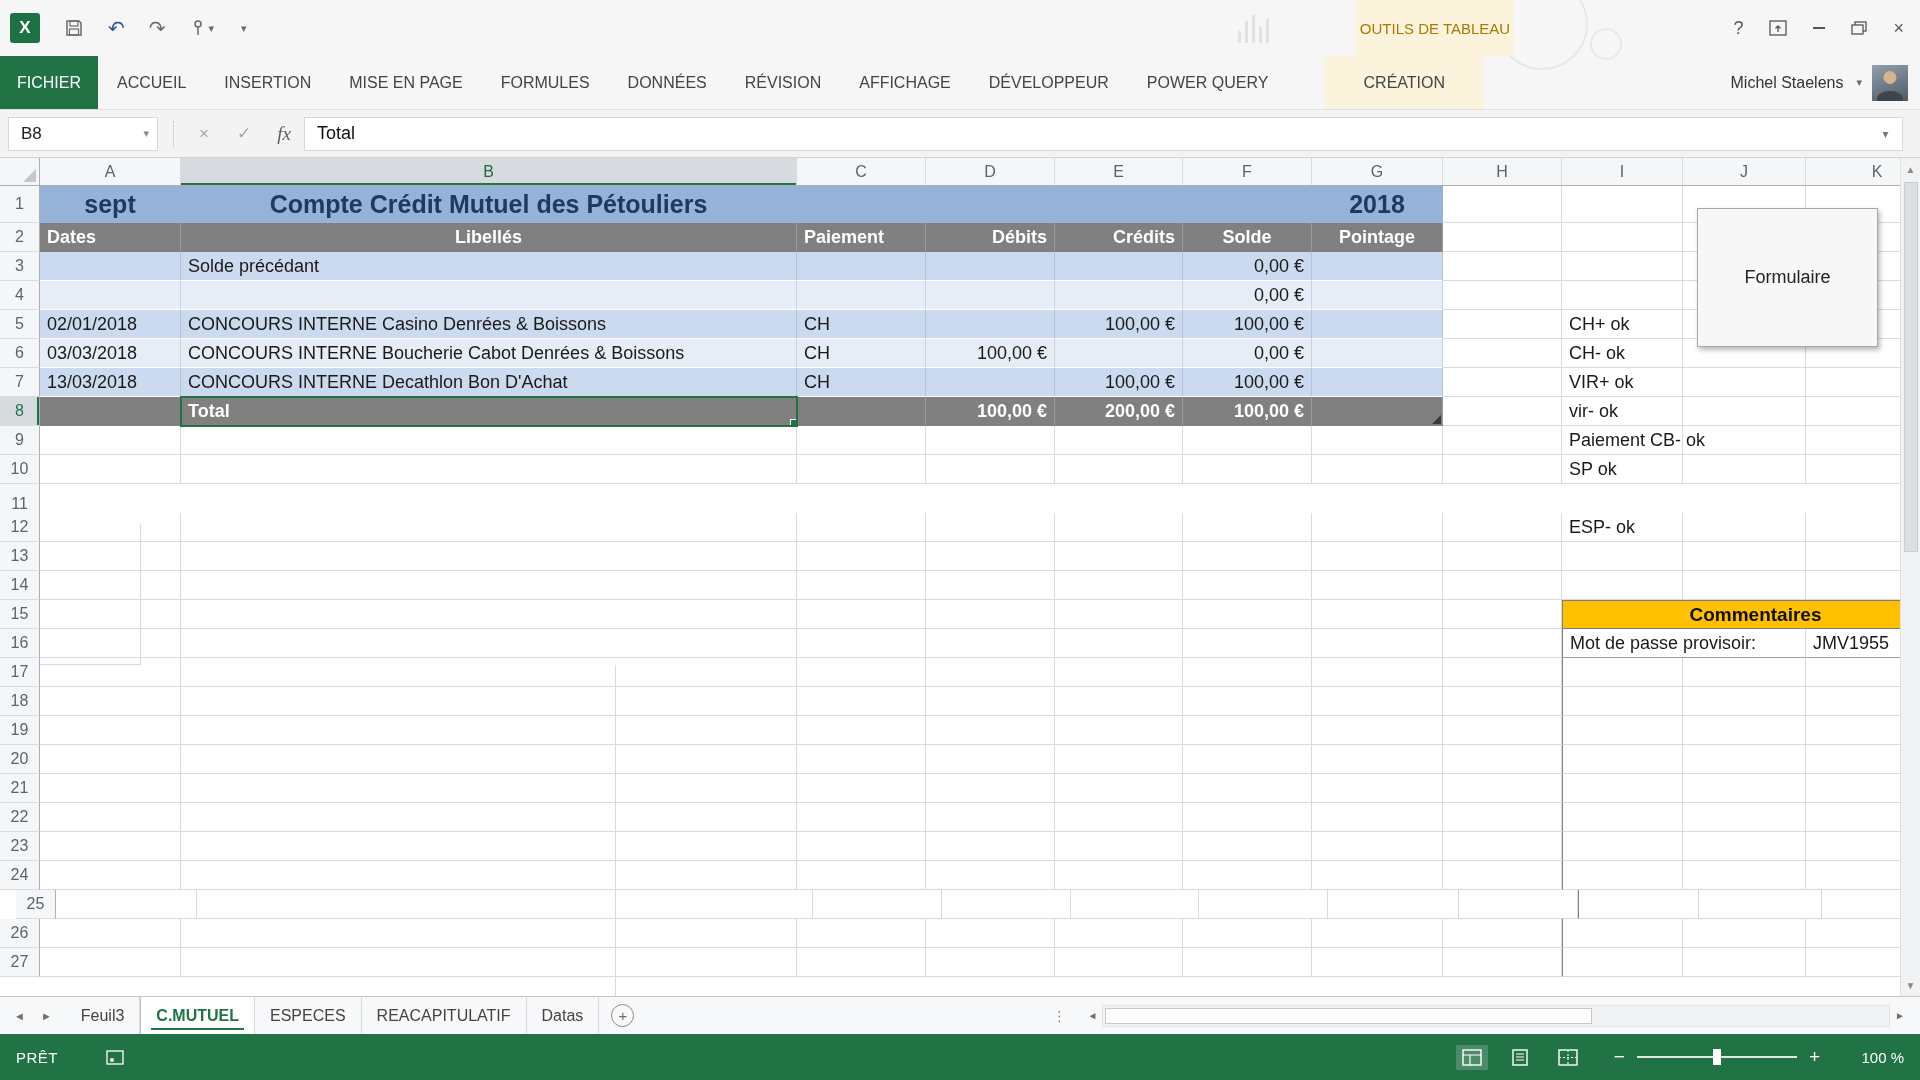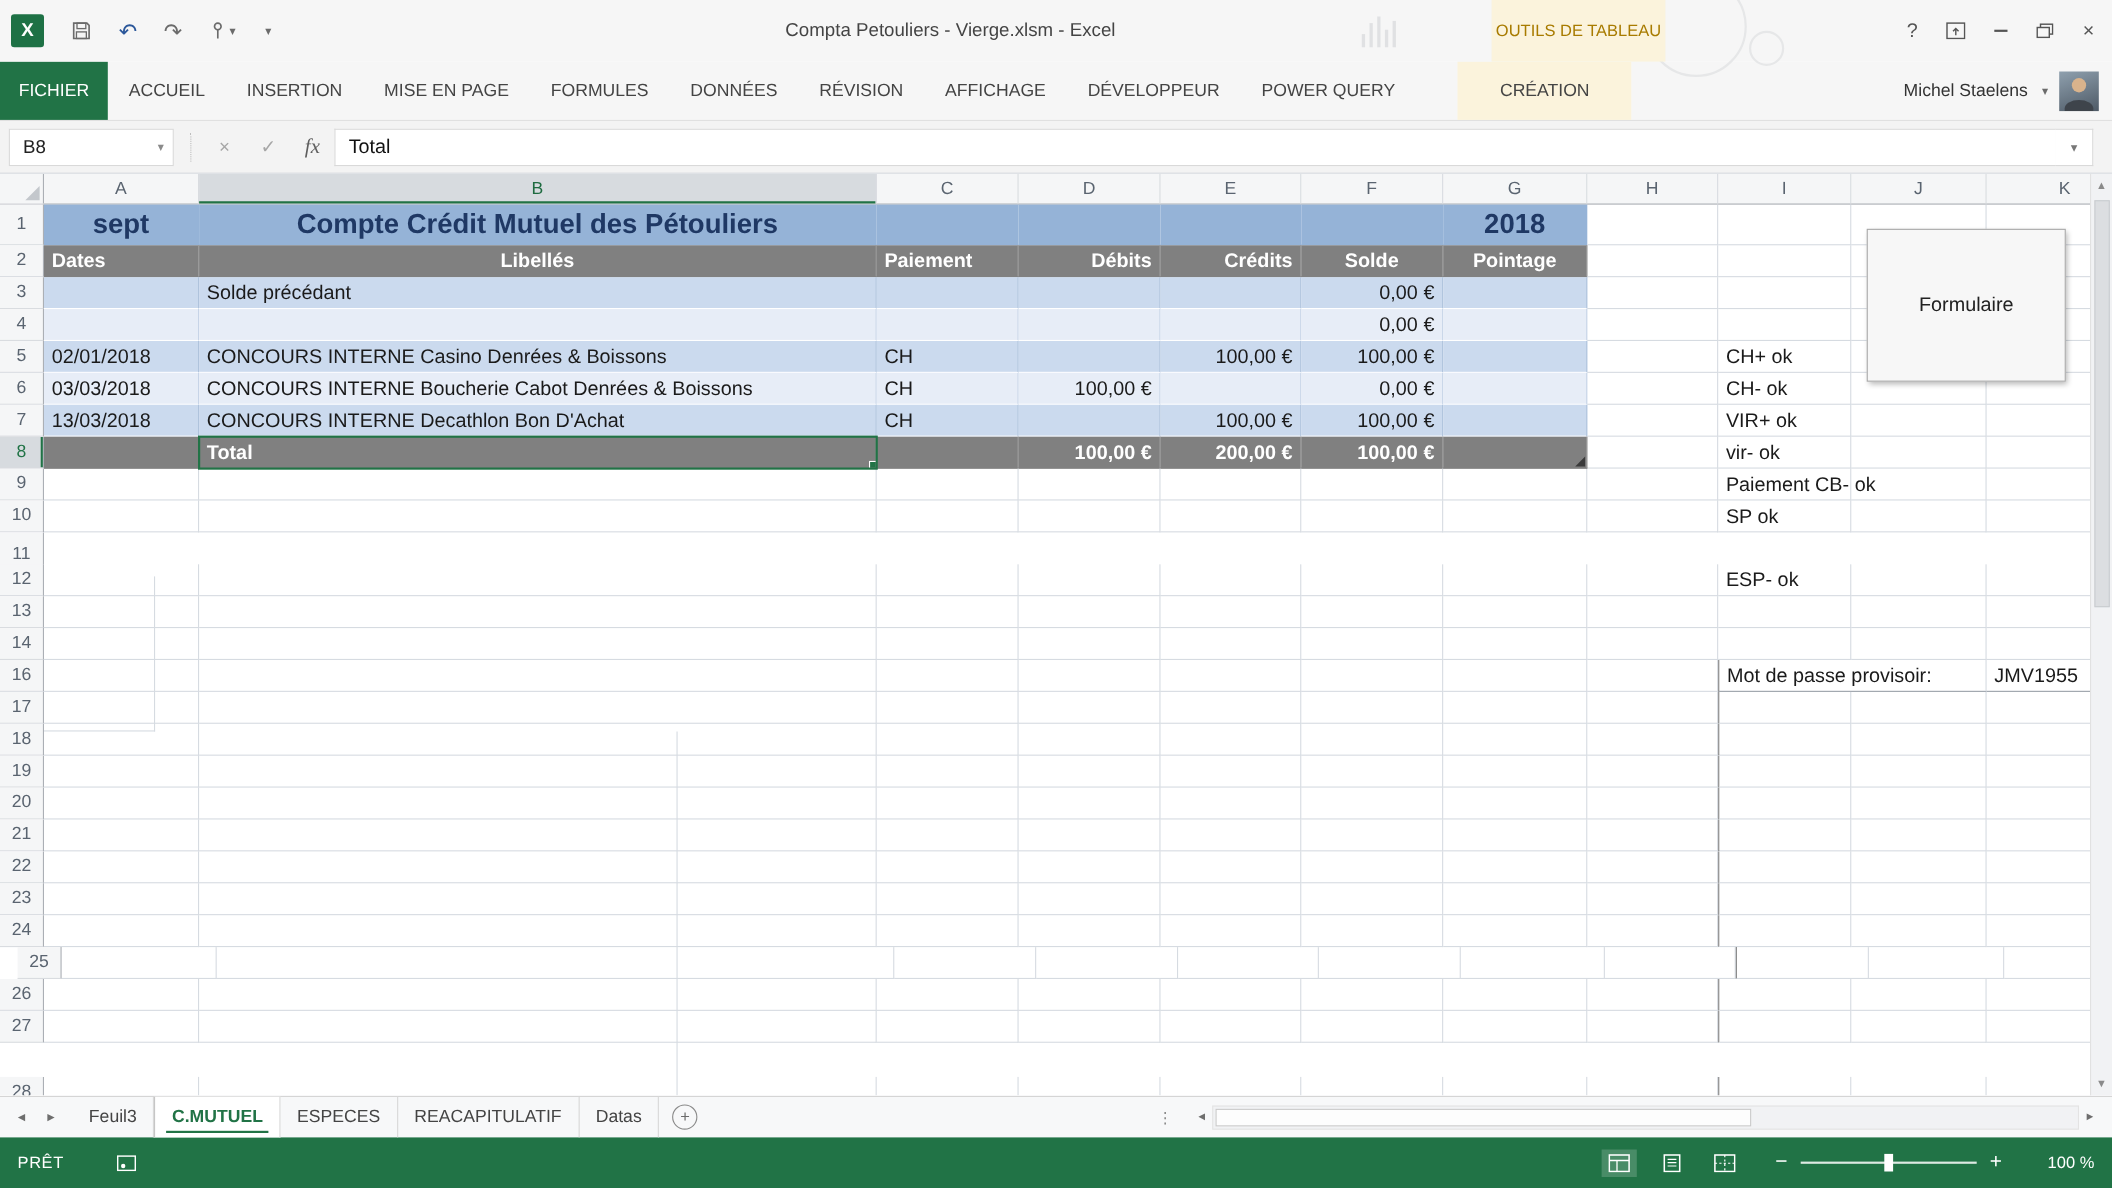--- a/index.html
+++ b/index.html
@@ -181,21 +181,20 @@
         <svg width="16" height="20" viewBox="0 0 16 20">
             <circle cx="8" cy="6" r="3" fill="none" stroke="#6B6B6B" stroke-width="1.5"></circle>
             <path d="M8 9v8" stroke="#6B6B6B" stroke-width="1.5"></path>
           </svg>
         <span class="caret">▾</span>
       </div>
       <div class="qat-btn">
           <span class="caret">▾</span>
         </div>
     </div>
-    <div class="title-text">Compta Petouliers - Vierge.xlsm - Excel</div>
     <div class="ctx-label">OUTILS DE TABLEAU</div>
     <div class="win-controls">
       <div class="win-btn">?</div>
       <div class="win-btn">
         <svg width="18" height="16" viewBox="0 0 18 16">
             <rect x="1" y="1" width="16" height="14" fill="none" stroke="#555" stroke-width="1.3"></rect>
             <path d="M9 12V6 M6.5 8.5 9 6l2.5 2.5" stroke="#555" fill="none" stroke-width="1.3"></path>
           </svg>
       </div>
       <div class="win-btn">
@@ -453,20 +452,32 @@
           <div class="g-cell" style="width: 129px; flex: 0 0 129px;"></div>
           <div class="g-cell" style="width: 128px; flex: 0 0 128px;"></div>
           <div class="g-cell" style="width: 129px; flex: 0 0 129px;"></div>
           <div class="g-cell" style="width: 131px; flex: 0 0 131px;"></div>
           <div class="g-cell" style="width: 119px; flex: 0 0 119px;"></div>
           <div class="g-cell" style="width: 121px; flex: 0 0 121px;"></div>
           <div class="g-cell" style="width: 123px; flex: 0 0 123px;"></div>
           <div class="g-cell" style="width: 143px; flex: 0 0 143px;"></div>
         </div>
         <div class="g-row" style="height: 29px;">
+          <div class="g-rowhdr">15</div>
+          <div class="g-cell" style="width: 141px; flex: 0 0 141px;"></div>
+          <div class="g-cell" style="width: 616px; flex: 0 0 616px;"></div>
+          <div class="g-cell" style="width: 129px; flex: 0 0 129px;"></div>
+          <div class="g-cell" style="width: 129px; flex: 0 0 129px;"></div>
+          <div class="g-cell" style="width: 128px; flex: 0 0 128px;"></div>
+          <div class="g-cell" style="width: 129px; flex: 0 0 129px;"></div>
+          <div class="g-cell" style="width: 131px; flex: 0 0 131px;"></div>
+          <div class="g-cell" style="width: 119px; flex: 0 0 119px;"></div>
+          <div class="g-cell c-gold" style="width: 387px; flex: 0 0 387px;">Commentaires</div>
+        </div>
+        <div class="g-row" style="height: 29px;">
           <div class="g-rowhdr">16</div>
           <div class="g-cell" style="width: 141px; flex: 0 0 141px;"></div>
           <div class="g-cell" style="width: 616px; flex: 0 0 616px;"></div>
           <div class="g-cell" style="width: 129px; flex: 0 0 129px;"></div>
           <div class="g-cell" style="width: 129px; flex: 0 0 129px;"></div>
           <div class="g-cell" style="width: 128px; flex: 0 0 128px;"></div>
           <div class="g-cell" style="width: 129px; flex: 0 0 129px;"></div>
           <div class="g-cell" style="width: 131px; flex: 0 0 131px;"></div>
           <div class="g-cell" style="width: 119px; flex: 0 0 119px;"></div>
           <div class="g-cell c-mdp" style="width: 244px; flex: 0 0 244px;">Mot de passe provisoir:</div>

